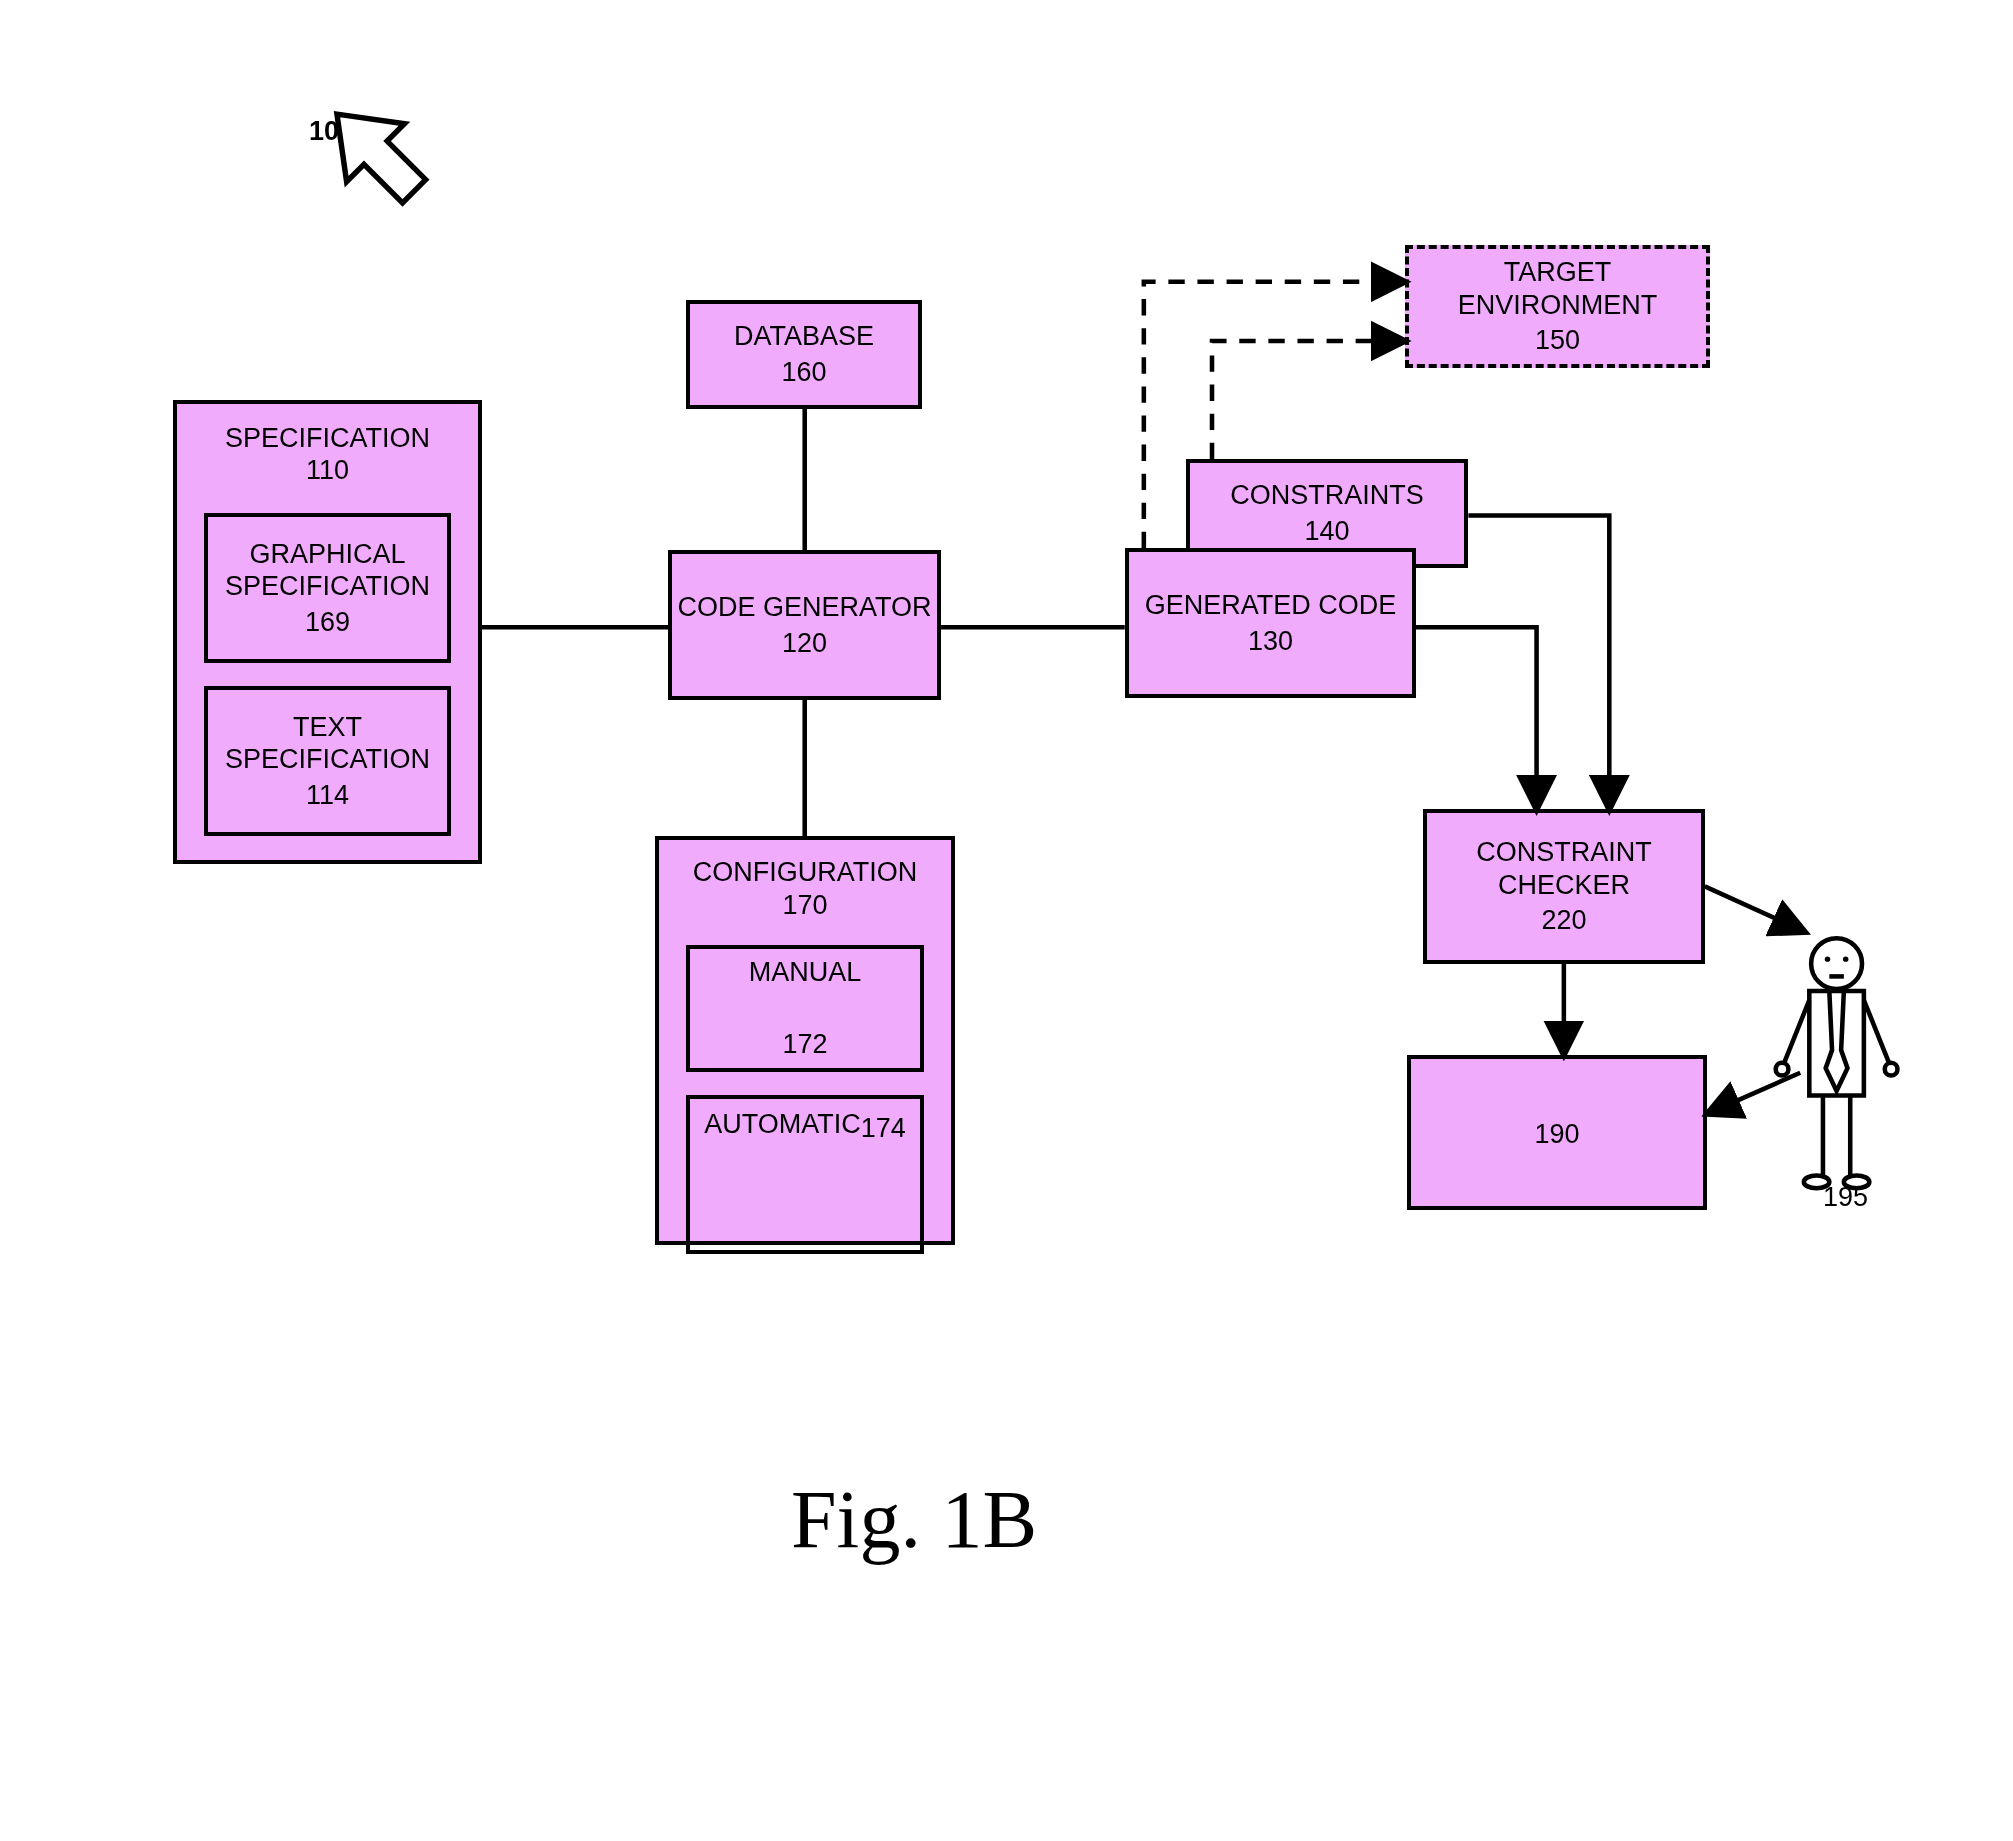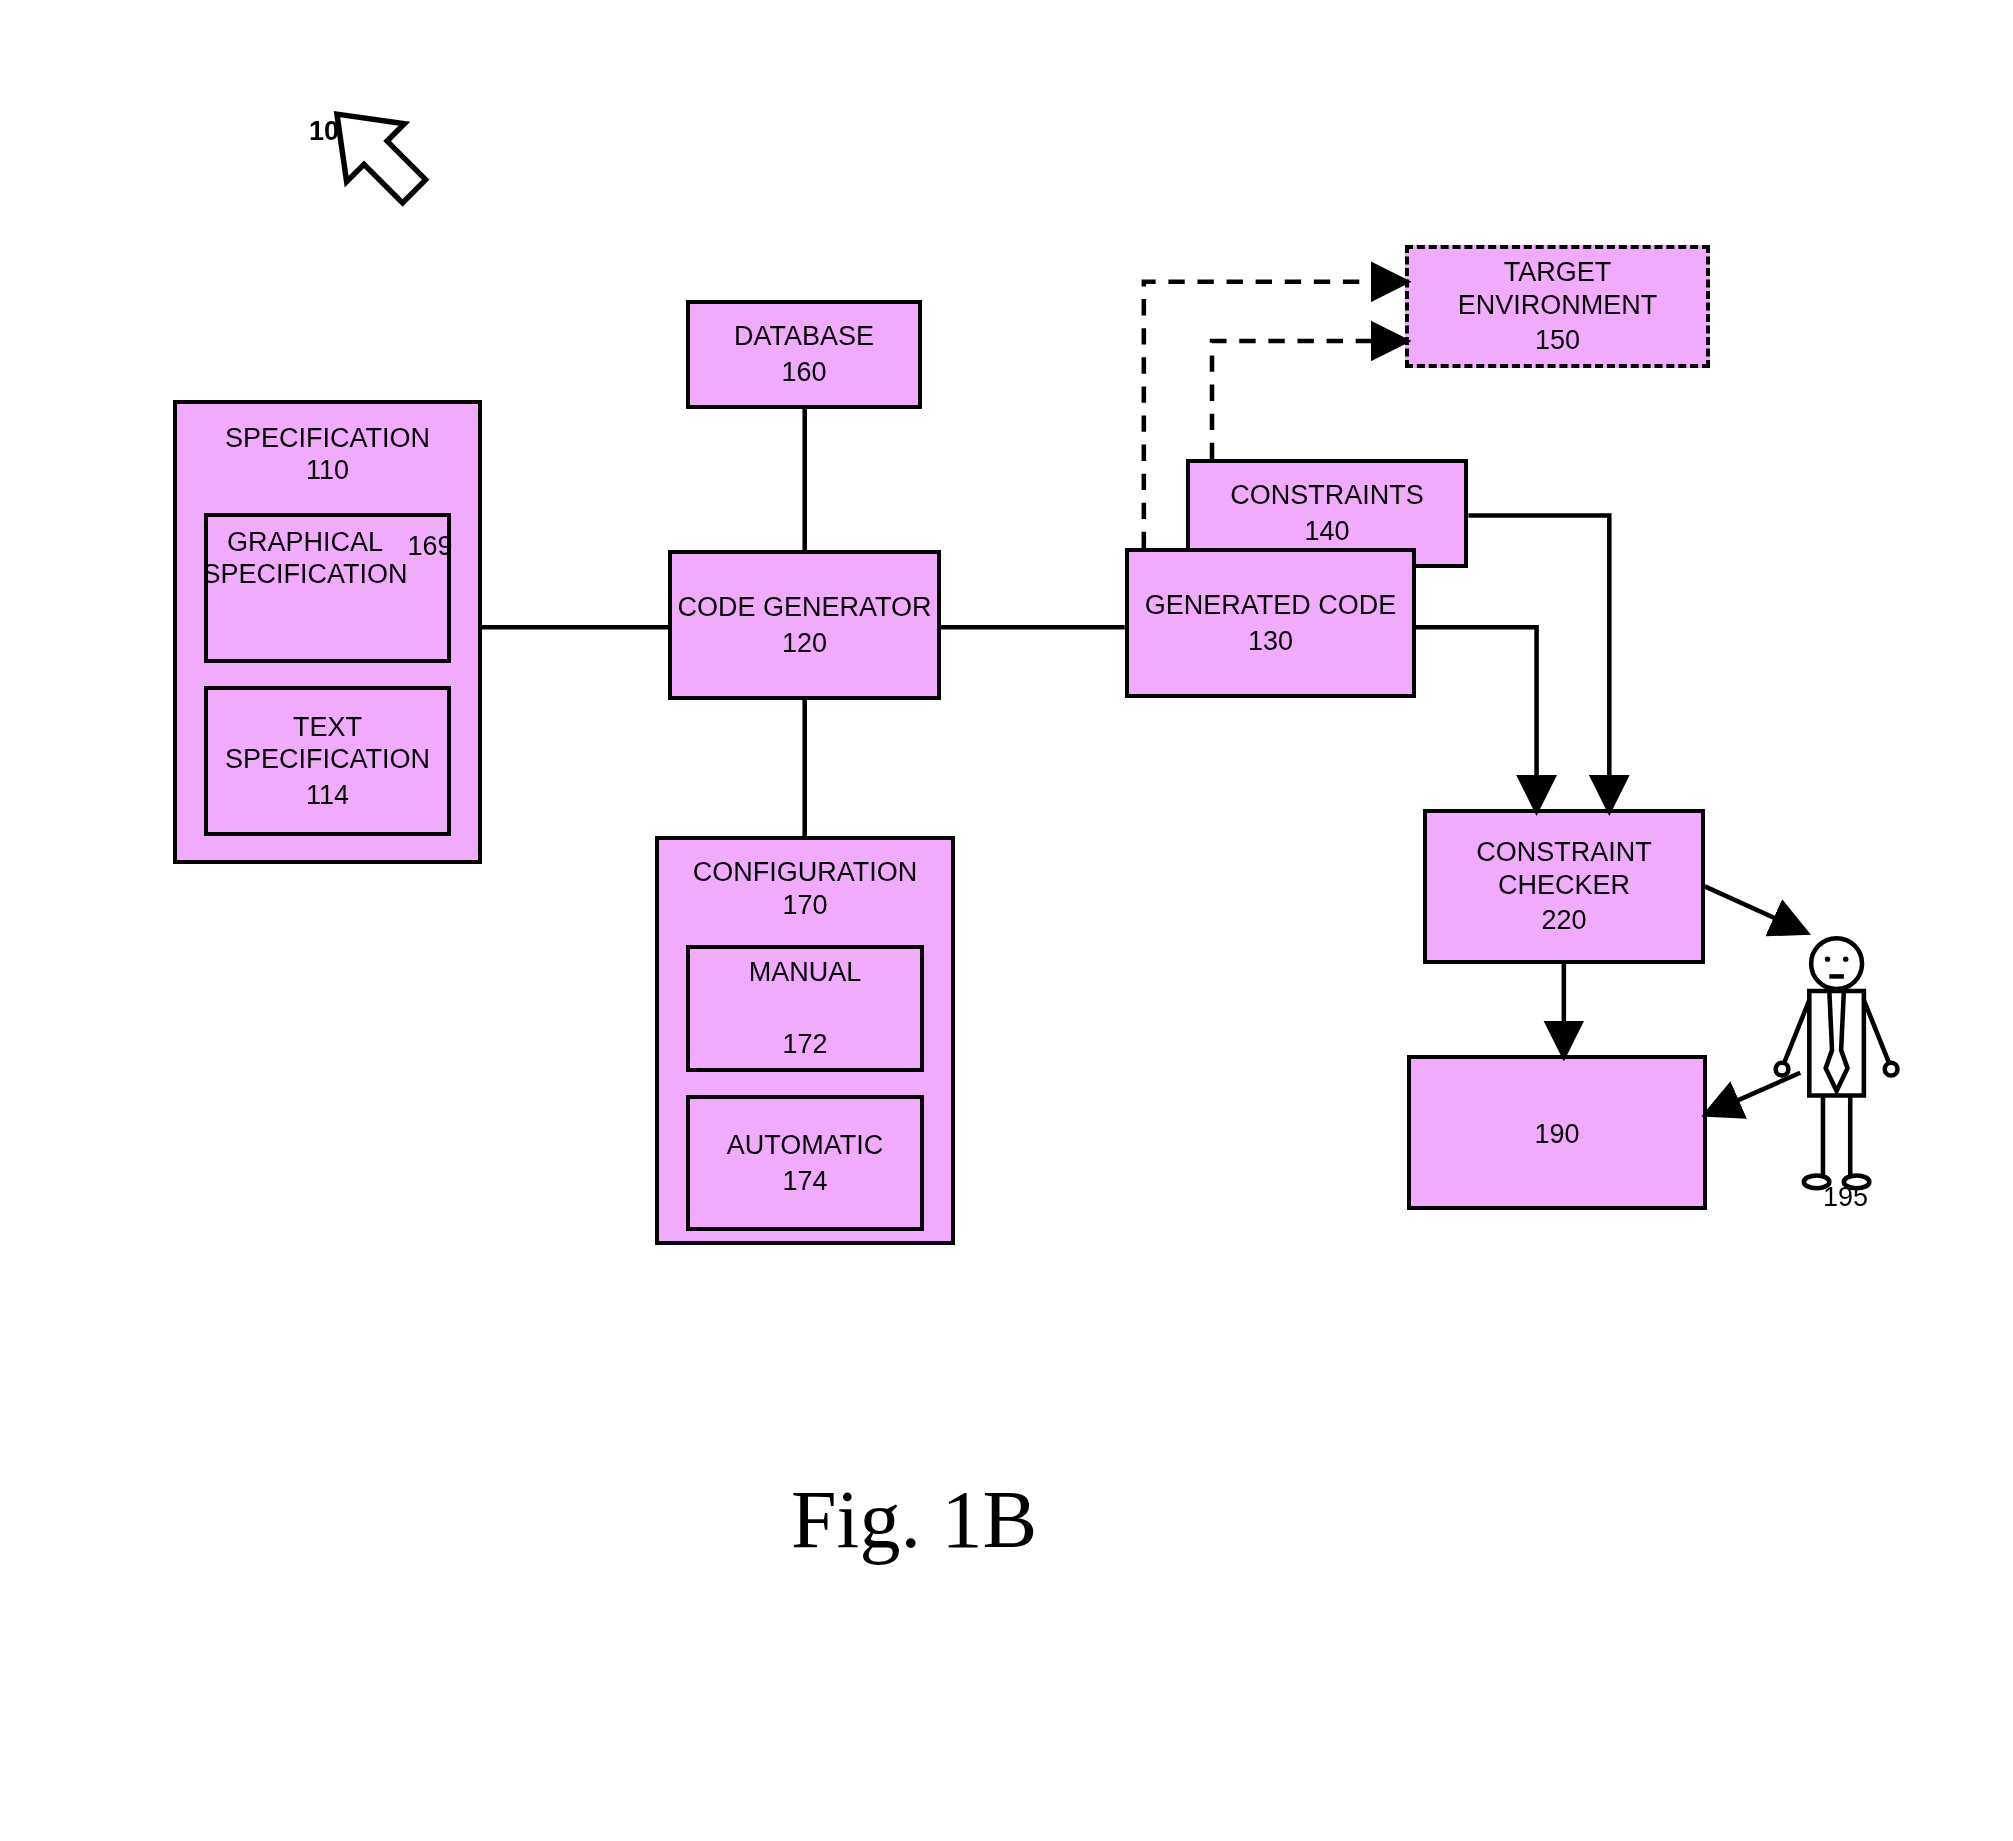--- a/index.html
+++ b/index.html
@@ -82,21 +82,21 @@
 <div class="canvas">
 
   <div class="label-free" style="left:309px; top:116px; font-weight:bold;">105</div>
 
   <div class="box" style="left:173px; top:400px; width:309px; height:464px; justify-content:flex-start;">
     <div class="container-title" style="top:18px;">
       <span>SPECIFICATION</span><br>
       <span>110</span>
     </div>
     <div class="inner-stack" style="top:109px;">
-      <div class="inner-box" style="height:150px; display:flex; flex-direction:row; justify-content:center;">
+      <div class="inner-box" style="height:150px; display:flex; flex-direction:column; justify-content:center;">
         <span class="title">GRAPHICAL SPECIFICATION</span>
         <span class="num">169</span>
       </div>
     </div>
     <div class="inner-stack" style="top:282px;">
       <div class="inner-box" style="height:150px; display:flex; flex-direction:column; justify-content:center;">
         <span class="title">TEXT SPECIFICATION</span>
         <span class="num">114</span>
       </div>
     </div>
@@ -117,21 +117,21 @@
       <span>CONFIGURATION</span><br>
       <span>170</span>
     </div>
     <div class="inner-stack" style="top:105px;">
       <div class="inner-box" style="height:127px; display:flex; flex-direction:column; justify-content:center;gap:36px;">
         <span class="title">MANUAL</span>
         <span class="num">172</span>
       </div>
     </div>
     <div class="inner-stack" style="top:255px;">
-      <div class="inner-box" style="height:136px; display:flex; flex-direction:column; justify-content:center;">
+      <div class="inner-box" style="height:159px; display:flex; flex-direction:row; justify-content:center;">
         <span class="title">AUTOMATIC</span>
         <span class="num">174</span>
       </div>
     </div>
   </div>
 
   <div class="box" style="left:1186px; top:459px; width:282px; height:109px;">
     <span class="title">CONSTRAINTS</span>
     <span class="num">140</span>
   </div>

